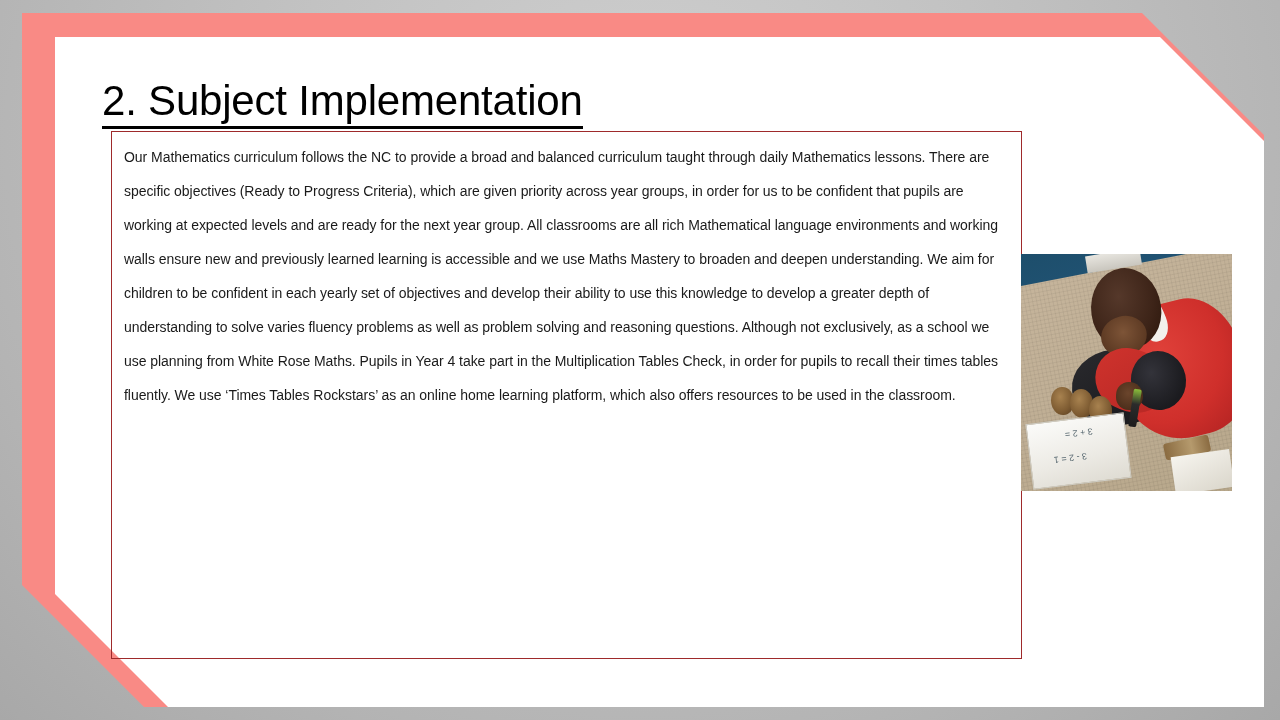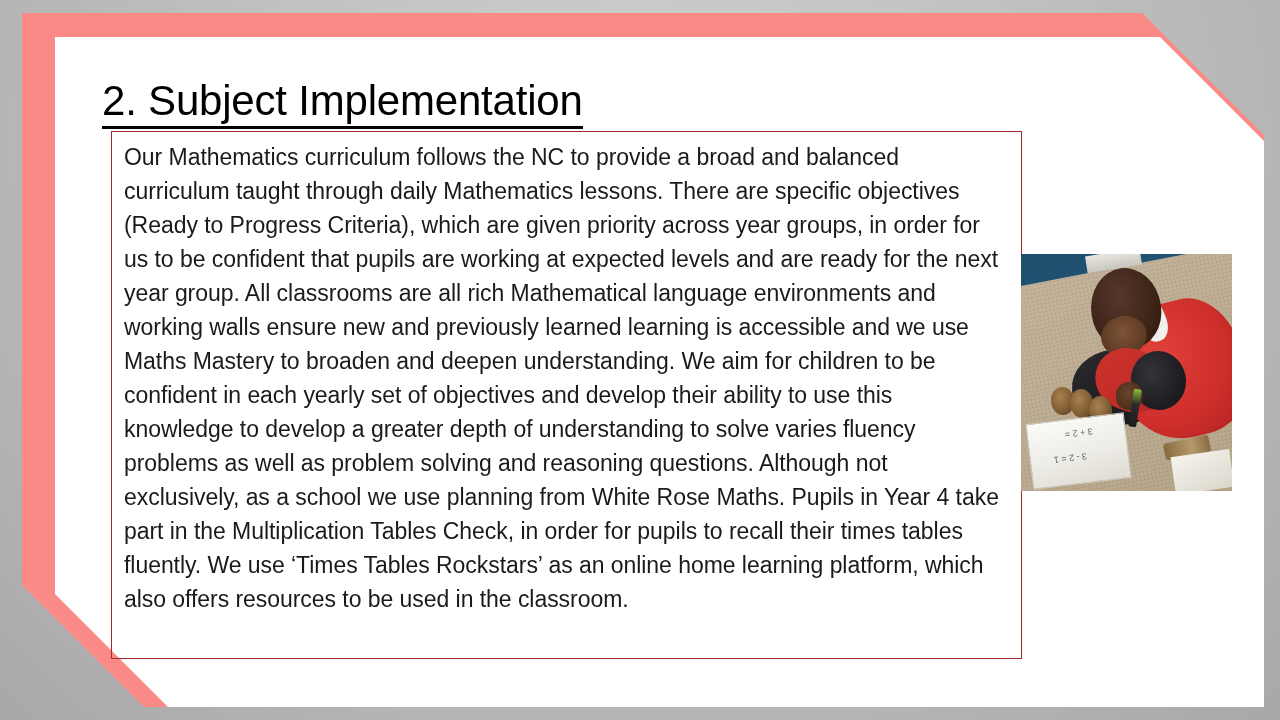--- a/index.html
+++ b/index.html
@@ -69,21 +69,21 @@
     height: 528px;
     border: 1px solid #9e2a2b;
     box-sizing: border-box;
     background: transparent;
   }
   .body-text {
     position: absolute;
     left: 124px;
     top: 140px;
     width: 880px;
-    font-size: 23px;
+    font-size: 14px;
     line-height: 34px;
     color: #1a1a1a;
     text-align: left;
     letter-spacing: -0.05px;
   }
 
   
   .photo {
     position: absolute;
     left: 1021px;

